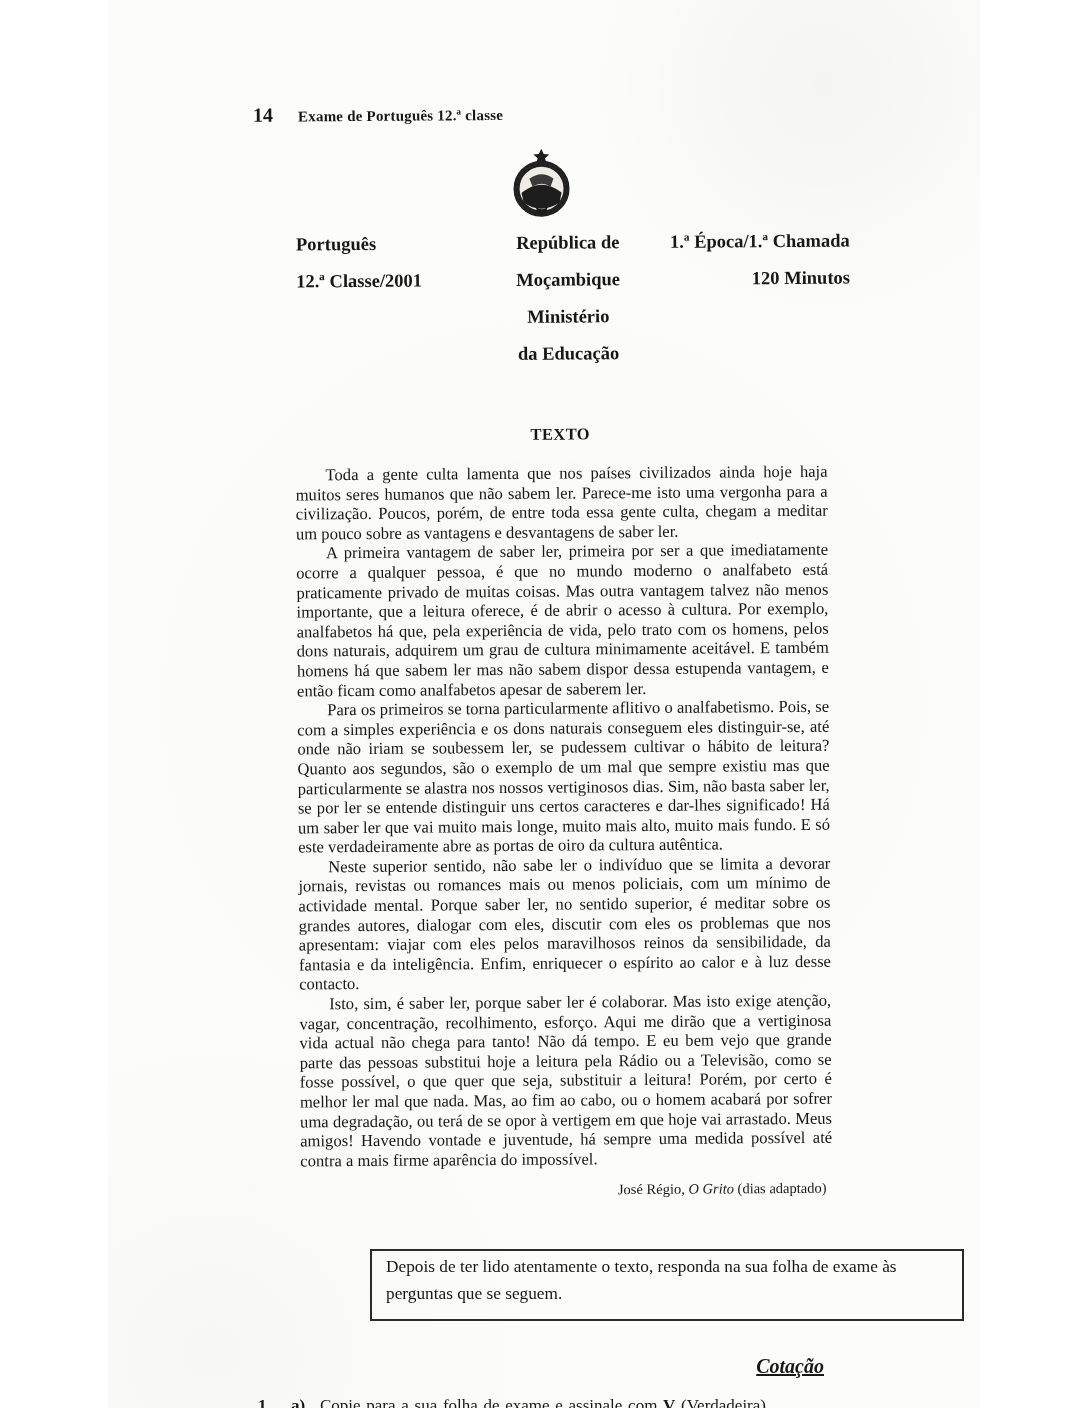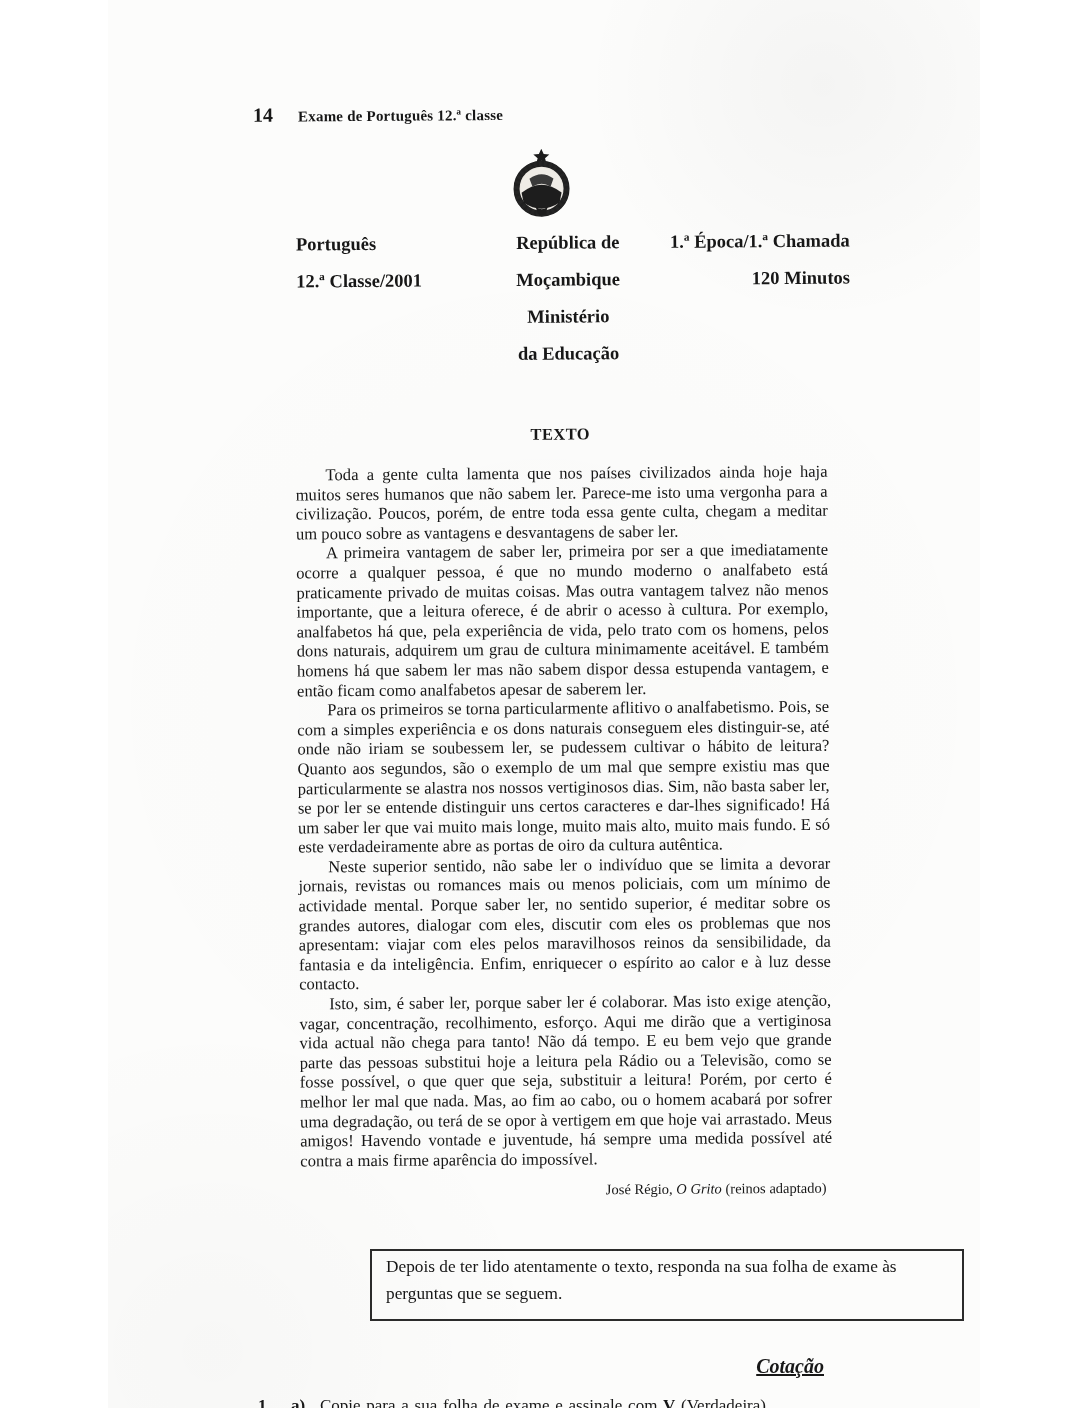--- a/index.html
+++ b/index.html
@@ -125,21 +125,21 @@
 
     <div class="texto-body">
       <p>Toda a gente culta lamenta que nos países civilizados ainda hoje haja muitos seres humanos que não sabem ler. Parece-me isto uma vergonha para a civilização. Poucos, porém, de entre toda essa gente culta, chegam a meditar um pouco sobre as vantagens e desvantagens de saber ler.</p>
       <p>A primeira vantagem de saber ler, primeira por ser a que imediatamente ocorre a qualquer pessoa, é que no mundo moderno o analfabeto está praticamente privado de muitas coisas. Mas outra vantagem talvez não menos importante, que a leitura oferece, é de abrir o acesso à cultura. Por exemplo, analfabetos há que, pela experiência de vida, pelo trato com os homens, pelos dons naturais, adquirem um grau de cultura minimamente aceitável. E também homens há que sabem ler mas não sabem dispor dessa estupenda vantagem, e então ficam como analfabetos apesar de saberem ler.</p>
       <p>Para os primeiros se torna particularmente aflitivo o analfabetismo. Pois, se com a simples experiência e os dons naturais conseguem eles distinguir-se, até onde não iriam se soubessem ler, se pudessem cultivar o hábito de leitura? Quanto aos segundos, são o exemplo de um mal que sempre existiu mas que particularmente se alastra nos nossos vertiginosos dias. Sim, não basta saber ler, se por ler se entende distinguir uns certos caracteres e dar-lhes significado! Há um saber ler que vai muito mais longe, muito mais alto, muito mais fundo. E só este verdadeiramente abre as portas de oiro da cultura autêntica.</p>
       <p>Neste superior sentido, não sabe ler o indivíduo que se limita a devorar jornais, revistas ou romances mais ou menos policiais, com um mínimo de actividade mental. Porque saber ler, no sentido superior, é meditar sobre os grandes autores, dialogar com eles, discutir com eles os problemas que nos apresentam: viajar com eles pelos maravilhosos reinos da sensibilidade, da fantasia e da inteligência. Enfim, enriquecer o espírito ao calor e à luz desse contacto.</p>
       <p>Isto, sim, é saber ler, porque saber ler é colaborar. Mas isto exige atenção, vagar, concentração, recolhimento, esforço. Aqui me dirão que a vertiginosa vida actual não chega para tanto! Não dá tempo. E eu bem vejo que grande parte das pessoas substitui hoje a leitura pela Rádio ou a Televisão, como se fosse possível, o que quer que seja, substituir a leitura! Porém, por certo é melhor ler mal que nada. Mas, ao fim ao cabo, ou o homem acabará por sofrer uma degradação, ou terá de se opor à vertigem em que hoje vai arrastado. Meus amigos! Havendo vontade e juventude, há sempre uma medida possível até contra a mais firme aparência do impossível.</p>
     </div>
 
     <div class="attribution">
-      <span>José Régio, </span><span class="it">O Grito</span><span> (reinos adaptado)</span>
+      <span>José Régio, </span><span class="it">O Grito</span><span> (dias adaptado)</span>
     </div>
 
   </div>
 
   <div class="instr-box">
     <div>Depois de ter lido atentamente o texto, responda na sua folha de exame às perguntas que se seguem.</div>
   </div>
 
   <div class="questions">
 

